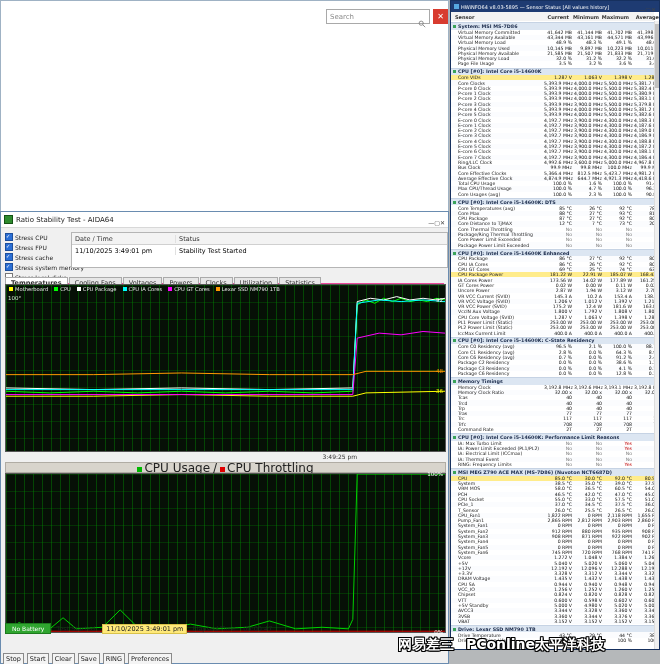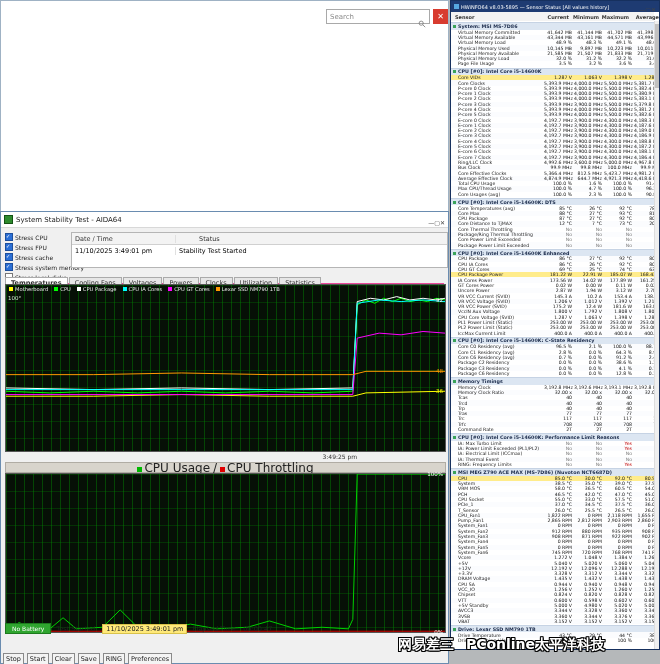--- a/index.html
+++ b/index.html
@@ -20,21 +20,21 @@
   .a-title .ttl{font-size:7px;color:#222;flex:1;white-space:nowrap;overflow:hidden;}
   .winbtn{width:14px;height:12px;font-size:6px;color:#444;text-align:center;line-height:12px;}
   .cbcol{position:absolute;left:4px;top:20px;width:64px;}
   .cbrow{display:flex;align-items:center;height:10px;}
   .cbox{width:6px;height:6px;border:1px solid #777;background:#fff;margin-right:2px;flex:0 0 auto;position:relative;}
   .cbox.on{background:#2a6fd6;border-color:#1d4f9c;}
   .cbox.on::after{content:"✓";position:absolute;left:0;top:-1px;color:#fff;font-size:5px;line-height:7px;}
   .cblab{font-size:6px;color:#222;white-space:nowrap;}
   .logtable{position:absolute;left:70px;top:20px;width:375px;height:34px;border:1px solid #b5b5b5;background:#fff;font-size:6.5px;}
   .lt-row{display:flex;height:11px;align-items:center;}
-  .lt-head{background:#f3f3f3;border-bottom:1px solid #d0d0d0;color:#333;gap:20px;}
+  .lt-head{background:#f3f3f3;border-bottom:1px solid #d0d0d0;color:#333;}
   .lt-c1{flex:0 0 100px;padding-left:3px;border-right:1px solid #e0e0e0;overflow:hidden;white-space:nowrap;}
   .lt-c2{flex:1;padding-left:3px;overflow:hidden;white-space:nowrap;}
   .tabbar{position:absolute;left:4px;top:58px;right:4px;height:13px;border-bottom:4px solid #ec4899;}
   .tab{display:inline-block;border:1px solid #aaa;border-bottom:none;background:#e6e6e6;padding:1px 5px;font-size:6.5px;color:#333;margin-right:1px;}
   .tab.active{background:#fff;font-weight:bold;}
 
   .plotwrap{position:absolute;left:4px;width:441px;border:1px solid #555;box-sizing:border-box;background:#061006;
     background-image:
       repeating-linear-gradient(to right, rgba(0,150,0,.40) 0 1px, transparent 1px 9px),
       repeating-linear-gradient(to bottom, rgba(0,150,0,.25) 0 1px, transparent 1px 17px);}
@@ -95,21 +95,21 @@
             <line x1="6" y1="6" x2="9" y2="9" stroke="#777" stroke-width="1"></line>
           </svg>
       </span>
     </div>
     <div class="bgclose">✕</div>
   </div>
 
   <div class="aida">
     <div class="a-title">
       <span class="appicon"></span>
-      <span class="ttl">System Stability Test - AIDA64</span>
+      <span class="ttl">Ratio Stability Test - AIDA64</span>
       <span id="aida-winbtns"><span class="winbtn">—</span><span class="winbtn">▢</span><span class="winbtn">✕</span></span>
     </div>
 
     <div class="cbcol">
         <div class="cbrow">
           <span class="cbox on"></span>
           <span class="cblab">Stress CPU</span>
         </div>
         <div class="cbrow">
           <span class="cbox on"></span>

